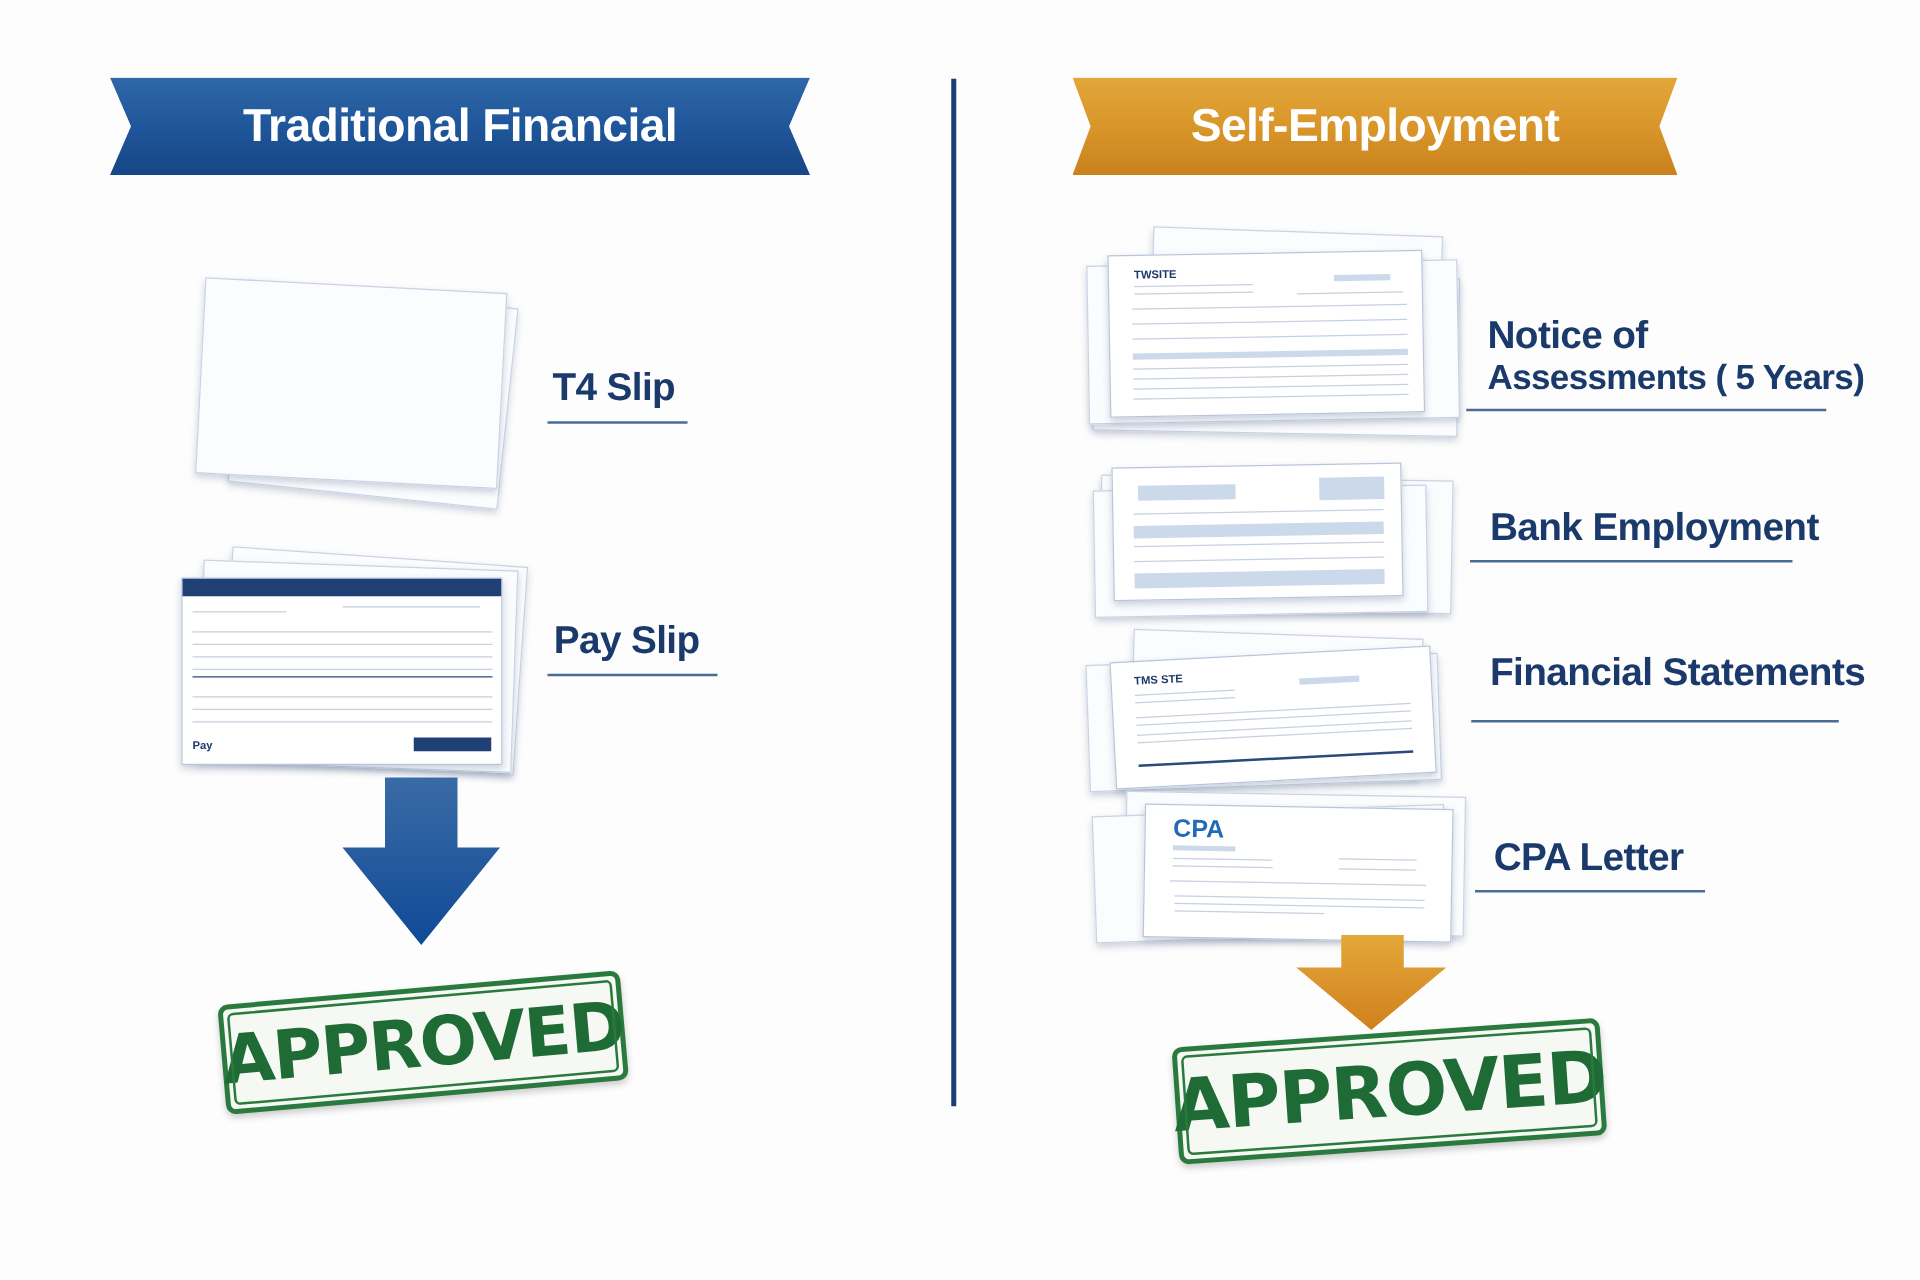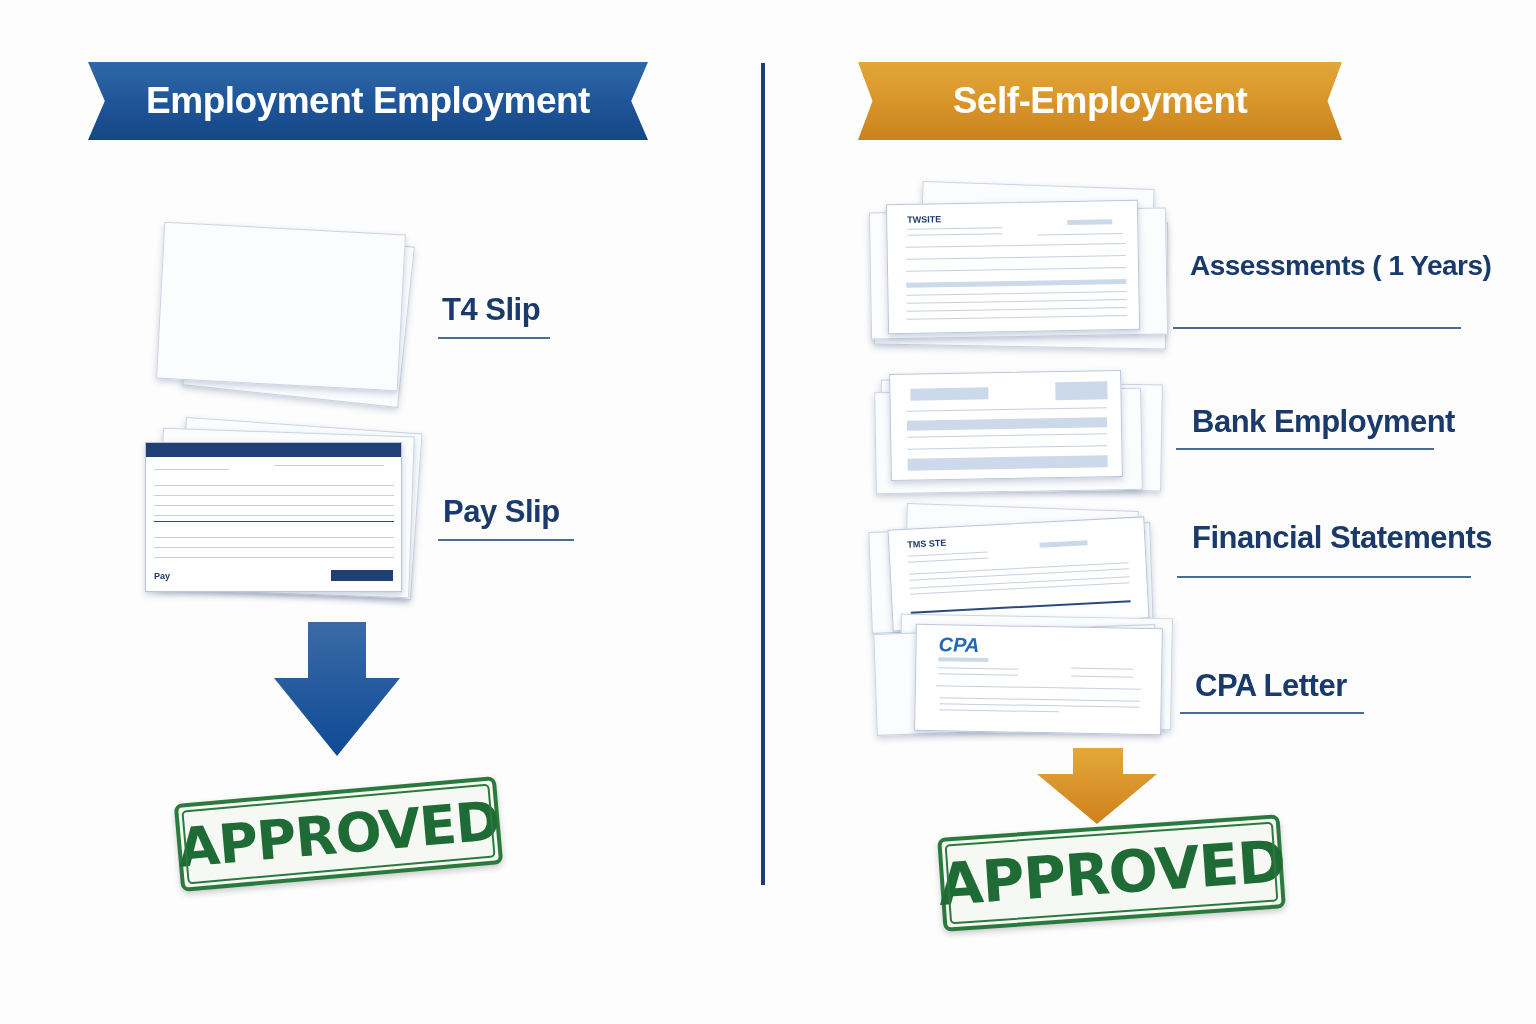--- a/index.html
+++ b/index.html
@@ -60,36 +60,36 @@
   }
   .stamp span {
     color: #1f6b35; font-weight: bold; font-family: "DejaVu Sans", sans-serif;
     letter-spacing: -1px;
   }
 </style>
 </head>
 <body>
 
 <div class="ribbon blue">
-  <span>Employment Employment</span>
+  <span>Traditional Financial</span>
 </div>
 <div class="ribbon gold">
   <span>Self-Employment</span>
 </div>
 
 <div class="abs divider"></div>
 
 <div class="doc-stack" style="left:140px;top:210px;width:280px;height:200px;">
   <div class="sheet" style="left:50px;top:25px;width:215px;height:160px;transform:rotate(6deg);"></div>
   <div class="sheet" style="left:20px;top:18px;width:240px;height:155px;transform:rotate(3deg);"></div>
 </div>
 <div class="label" style="left:442px;top:292px;">T4 Slip</div>
 <div class="label-underline" style="left:438px;top:337px;width:112px;"></div>
 
-<div class="doc-stack" style="left:140px;top:420px;width:280px;height:190px;">
+<div class="doc-stack" style="left:140px;top:440px;width:280px;height:190px;">
   <div class="sheet" style="left:40px;top:5px;width:235px;height:165px;transform:rotate(4deg);"></div>
   <div class="sheet" style="left:20px;top:12px;width:250px;height:160px;transform:rotate(2deg);"></div>
   <div class="sheet front" style="left:5px;top:22px;width:255px;height:148px;">
     <div class="band navy" style="left:0;top:0;width:255px;height:14px;"></div>
     <div class="doc-title" style="left:8px;top:128px;font-size:9px;">Pay</div>
     <div class="line light" style="left:8px;top:26px;width:75px;"></div>
     <div class="line light" style="left:128px;top:22px;width:110px;"></div>
     <div class="line light" style="left:8px;top:42px;width:240px;"></div>
     <div class="line light" style="left:8px;top:52px;width:240px;"></div>
     <div class="line light" style="left:8px;top:62px;width:240px;"></div>
@@ -132,21 +132,22 @@
     <div class="line light" style="left:18px;top:54px;width:220px;"></div>
     <div class="line light" style="left:18px;top:66px;width:220px;"></div>
     <div class="band" style="left:18px;top:78px;width:220px;height:5px;"></div>
     <div class="line light" style="left:18px;top:90px;width:220px;"></div>
     <div class="line light" style="left:18px;top:98px;width:220px;"></div>
     <div class="line light" style="left:18px;top:106px;width:220px;"></div>
     <div class="line light" style="left:18px;top:114px;width:220px;"></div>
   </div>
 </div>
 <div class="label" style="left:1190px;top:250px;">
-  <div style="font-size:28px;">Assessments ( 1 Years)</div>
+  <div>Notice of</div>
+  <div style="font-size:28px;">Assessments ( 5 Years)</div>
 </div>
 <div class="label-underline" style="left:1173px;top:327px;width:288px;"></div>
 
 <div class="doc-stack" style="left:870px;top:362px;width:300px;height:140px;">
   <div class="sheet" style="left:10px;top:20px;width:280px;height:105px;transform:rotate(1deg);"></div>
   <div class="sheet" style="left:5px;top:28px;width:265px;height:100px;transform:rotate(-1deg);"></div>
   <div class="sheet front" style="left:20px;top:10px;width:230px;height:105px;transform:rotate(-1deg);">
     <div class="band" style="left:20px;top:14px;width:78px;height:12px;"></div>
     <div class="band" style="left:165px;top:10px;width:52px;height:18px;"></div>
     <div class="line light" style="left:16px;top:36px;width:200px;"></div>
@@ -170,21 +171,21 @@
     <div class="line light" style="left:18px;top:44px;width:220px;"></div>
     <div class="line light" style="left:18px;top:50px;width:220px;"></div>
     <div class="line light" style="left:18px;top:58px;width:220px;"></div>
     <div class="line light" style="left:18px;top:64px;width:220px;"></div>
     <div class="line dark" style="left:18px;top:82px;width:220px;height:2px;"></div>
   </div>
 </div>
 <div class="label" style="left:1192px;top:520px;">Financial Statements</div>
 <div class="label-underline" style="left:1177px;top:576px;width:294px;"></div>
 
-<div class="doc-stack" style="left:870px;top:611px;width:310px;height:130px;font-style:italic;">
+<div class="doc-stack" style="left:870px;top:630px;width:310px;height:130px;">
   <div class="sheet" style="left:30px;top:5px;width:270px;height:110px;transform:rotate(1deg);"></div>
   <div class="sheet" style="left:5px;top:18px;width:280px;height:100px;transform:rotate(-2deg);"></div>
   <div class="sheet front" style="left:45px;top:15px;width:245px;height:105px;transform:rotate(1deg);">
     <div class="doc-title" style="left:22px;top:8px;font-size:20px;color:#1f6bb5;">CPA</div>
     <div class="band" style="left:22px;top:32px;width:50px;height:4px;"></div>
     <div class="line light" style="left:22px;top:42px;width:80px;"></div>
     <div class="line light" style="left:22px;top:48px;width:80px;"></div>
     <div class="line light" style="left:155px;top:40px;width:62px;"></div>
     <div class="line light" style="left:155px;top:48px;width:62px;"></div>
     <div class="line light" style="left:20px;top:60px;width:205px;"></div>

